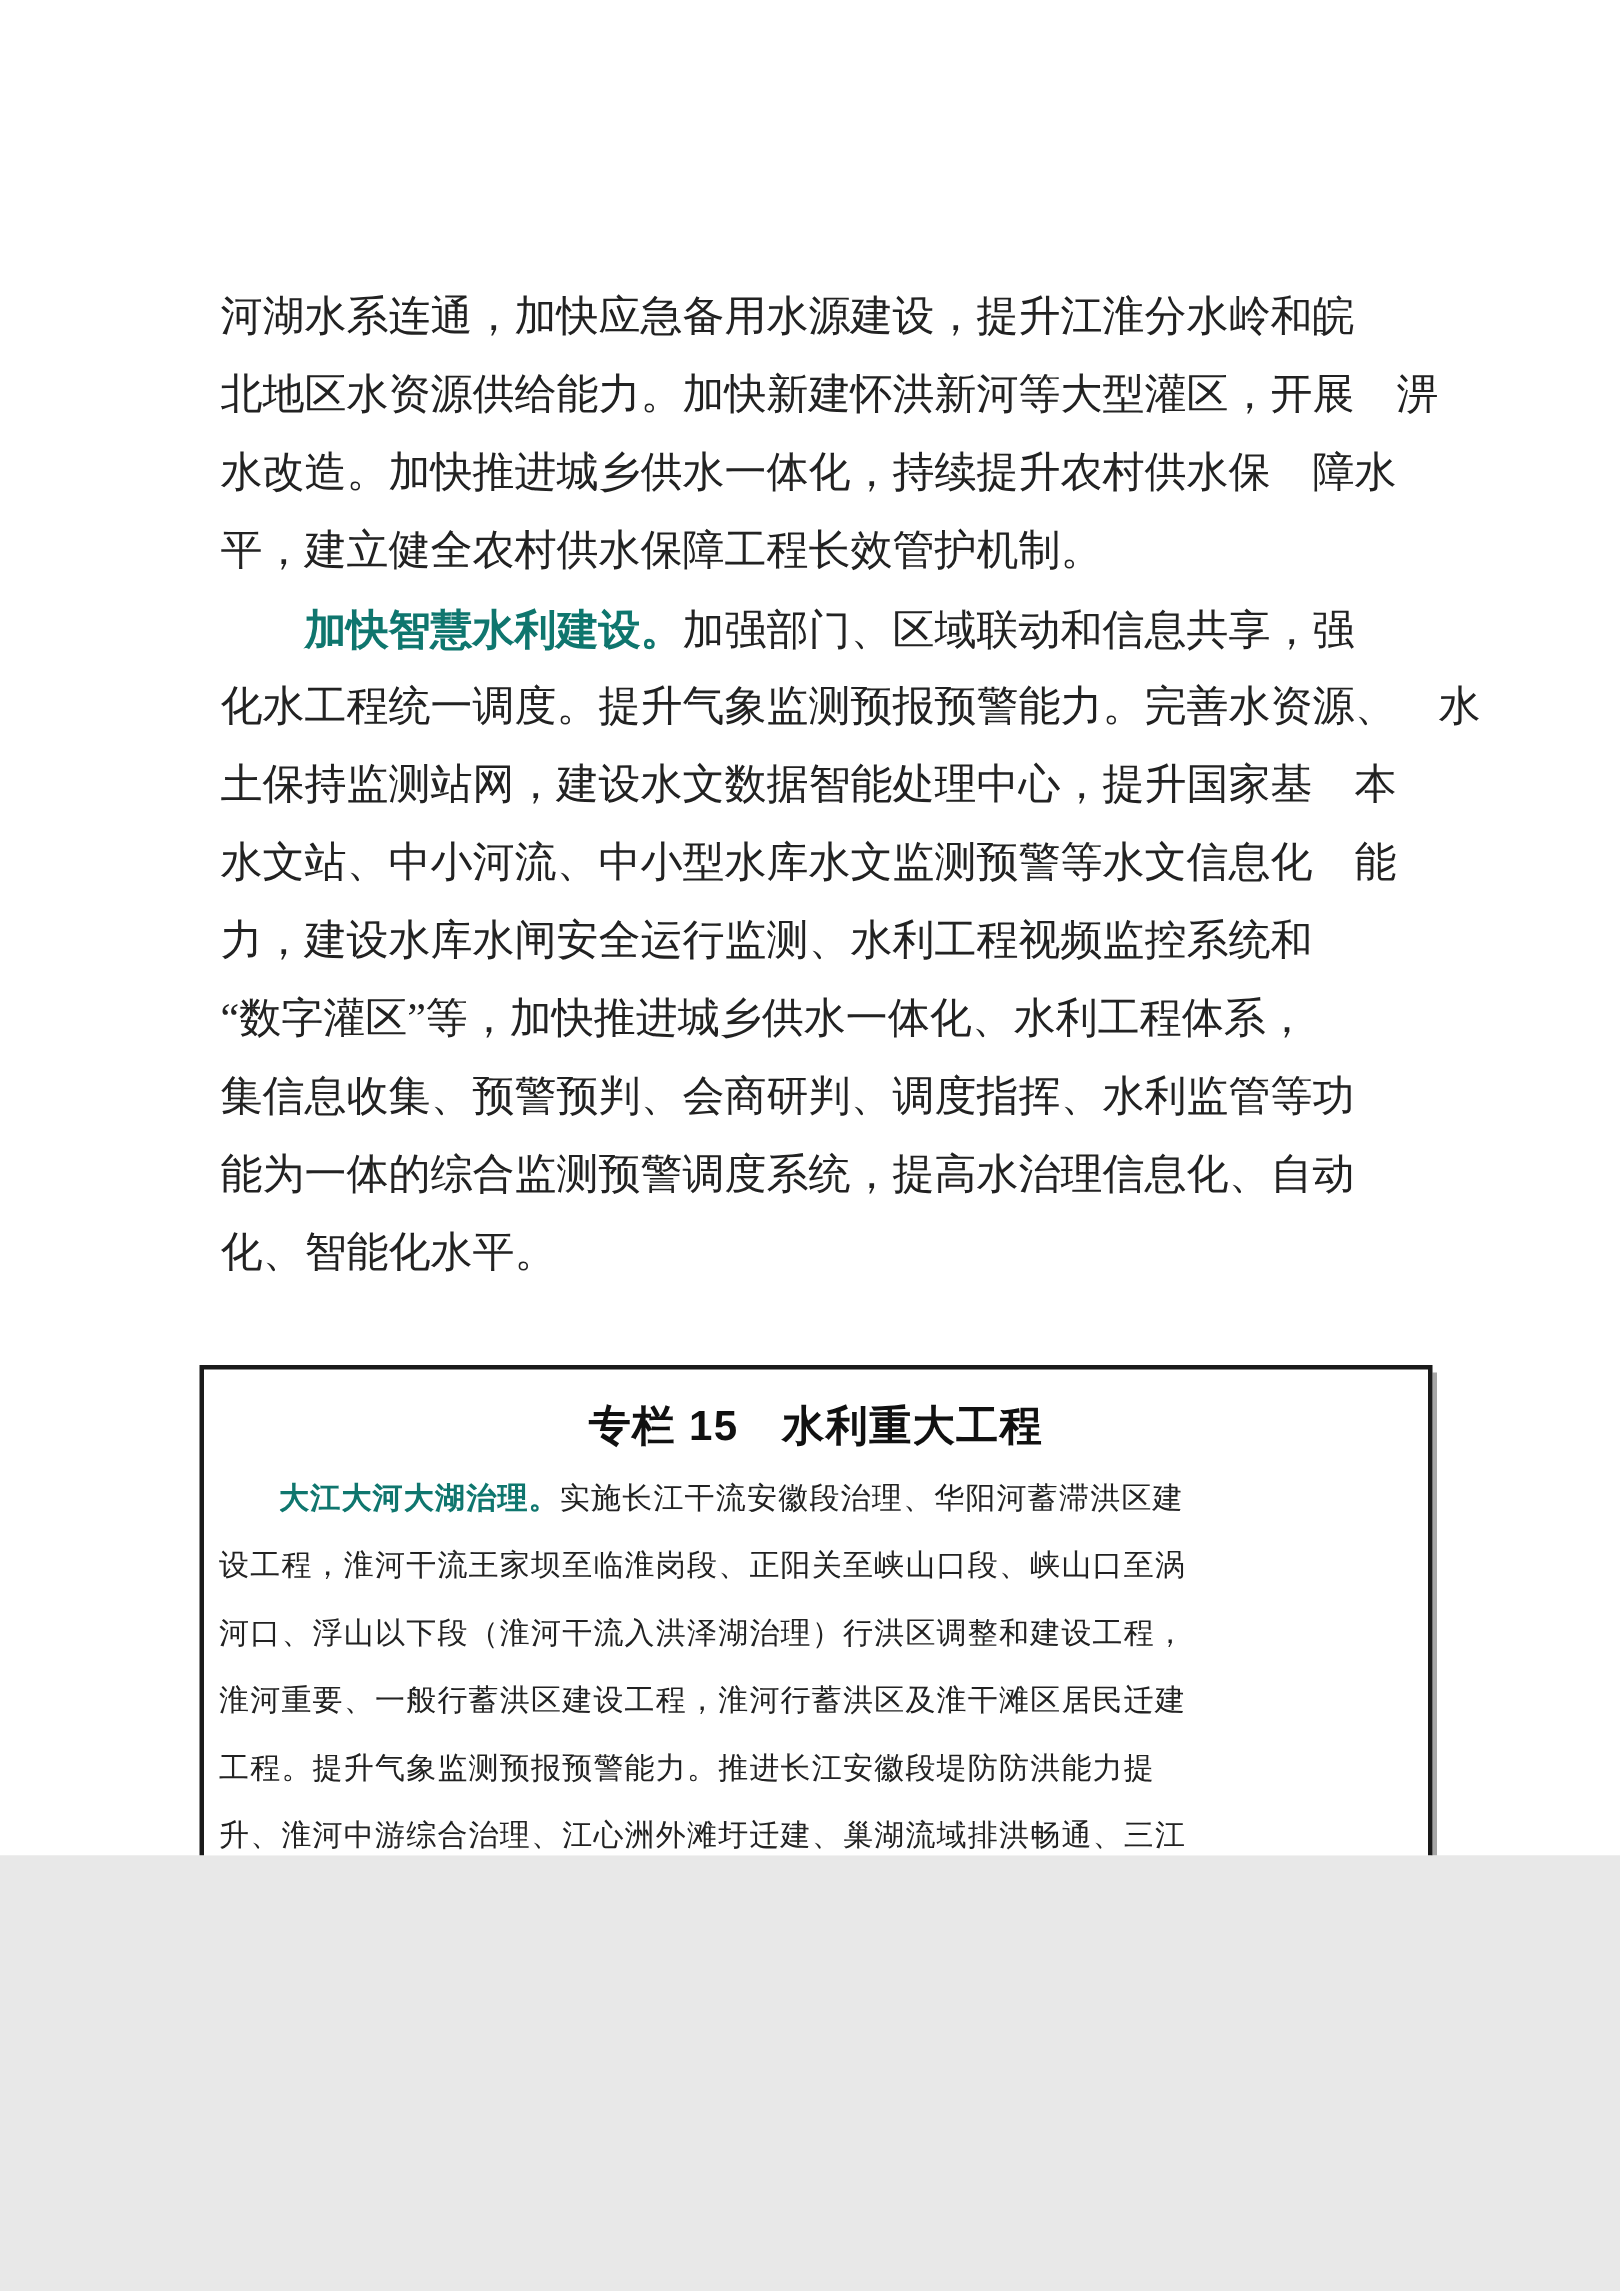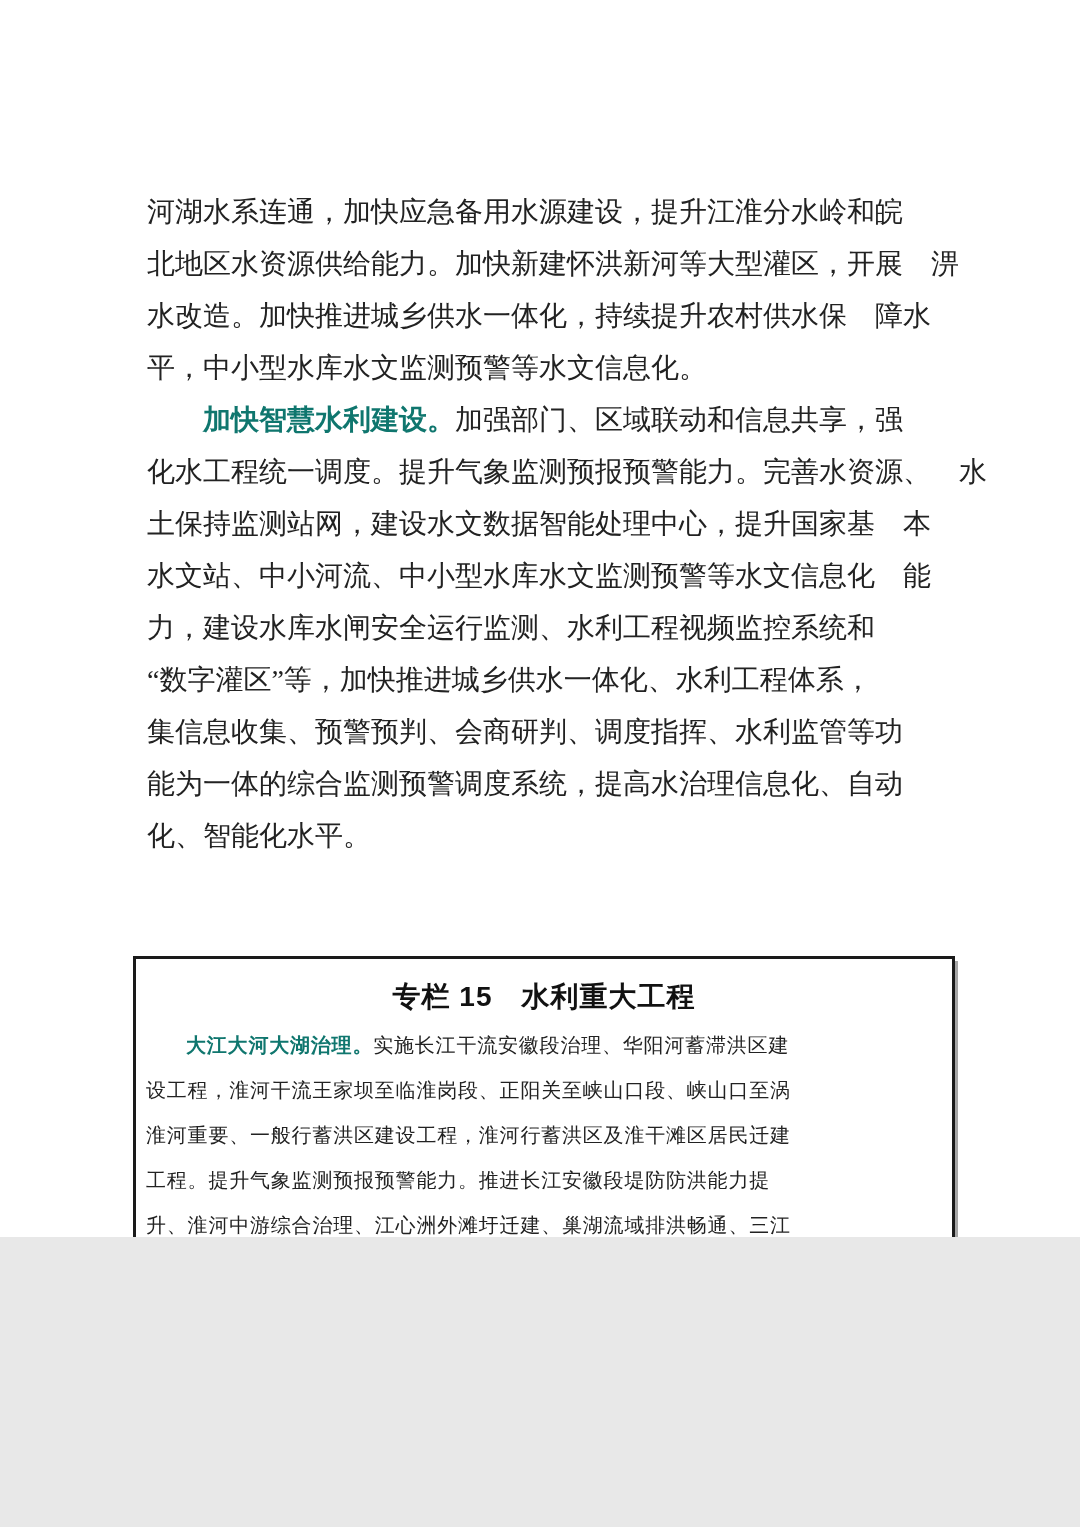--- a/index.html
+++ b/index.html
@@ -34,21 +34,21 @@
     text-indent: 2em;
   }
   .bold-lead {
     font-family: "Liberation Sans", "DejaVu Sans", sans-serif;
     font-weight: 700;
     color: #0f766e;
   }
   .callout {
     position: absolute;
     left: 133px;
-    top: 956px;
+    top: 910px;
     width: 822px;
     height: 355px;
     box-sizing: border-box;
     border: 3px solid #1a1a1a;
     box-shadow: 4px 4px 0 -1px #a6a6a6;
     background: #ffffff;
   }
   .callout-title {
     margin-top: 18px;
     text-align: center;
@@ -81,40 +81,41 @@
 </head>
 <body>
 
 <div class="page">
 
   <div class="main-text">
     <div>
         <div class="text-line">河湖水系连通，加快应急备用水源建设，提升江淮分水岭和皖</div>
         <div class="text-line">北地区水资源供给能力。加快新建怀洪新河等大型灌区，开展　淠</div>
         <div class="text-line">水改造。加快推进城乡供水一体化，持续提升农村供水保　障水</div>
-        <div class="text-line">平，中小型水库水文监测预警等水文信息化。</div>
+        <div class="text-line">平，建立健全农村供水保障工程长效管护机制。</div>
       </div>
     <div>
         <div class="text-line indent"><span class="bold-lead">加快智慧水利建设。</span><span>加强部门、区域联动和信息共享，强</span></div>
         <div class="text-line">化水工程统一调度。提升气象监测预报预警能力。完善水资源、　水</div>
         <div class="text-line">土保持监测站网，建设水文数据智能处理中心，提升国家基　本</div>
         <div class="text-line">水文站、中小河流、中小型水库水文监测预警等水文信息化　能</div>
         <div class="text-line">力，建设水库水闸安全运行监测、水利工程视频监控系统和</div>
         <div class="text-line">“数字灌区”等，加快推进城乡供水一体化、水利工程体系，</div>
         <div class="text-line">集信息收集、预警预判、会商研判、调度指挥、水利监管等功</div>
         <div class="text-line">能为一体的综合监测预警调度系统，提高水治理信息化、自动</div>
         <div class="text-line">化、智能化水平。</div>
       </div>
   </div>
 
   <div class="callout">
     <div class="callout-title">专栏 15　水利重大工程</div>
     <div class="callout-body">
         <div class="text-line indent"><span class="bold-lead">大江大河大湖治理。</span><span>实施长江干流安徽段治理、华阳河蓄滞洪区建</span></div>
         <div class="text-line">设工程，淮河干流王家坝至临淮岗段、正阳关至峡山口段、峡山口至涡</div>
+        <div class="text-line">河口、浮山以下段（淮河干流入洪泽湖治理）行洪区调整和建设工程，</div>
         <div class="text-line">淮河重要、一般行蓄洪区建设工程，淮河行蓄洪区及淮干滩区居民迁建</div>
         <div class="text-line">工程。提升气象监测预报预警能力。推进长江安徽段堤防防洪能力提</div>
         <div class="text-line">升、淮河中游综合治理、江心洲外滩圩迁建、巢湖流域排洪畅通、三江</div>
       </div>
   </div>
 
   <div class="page-number">79</div>
 
 </div>
 

